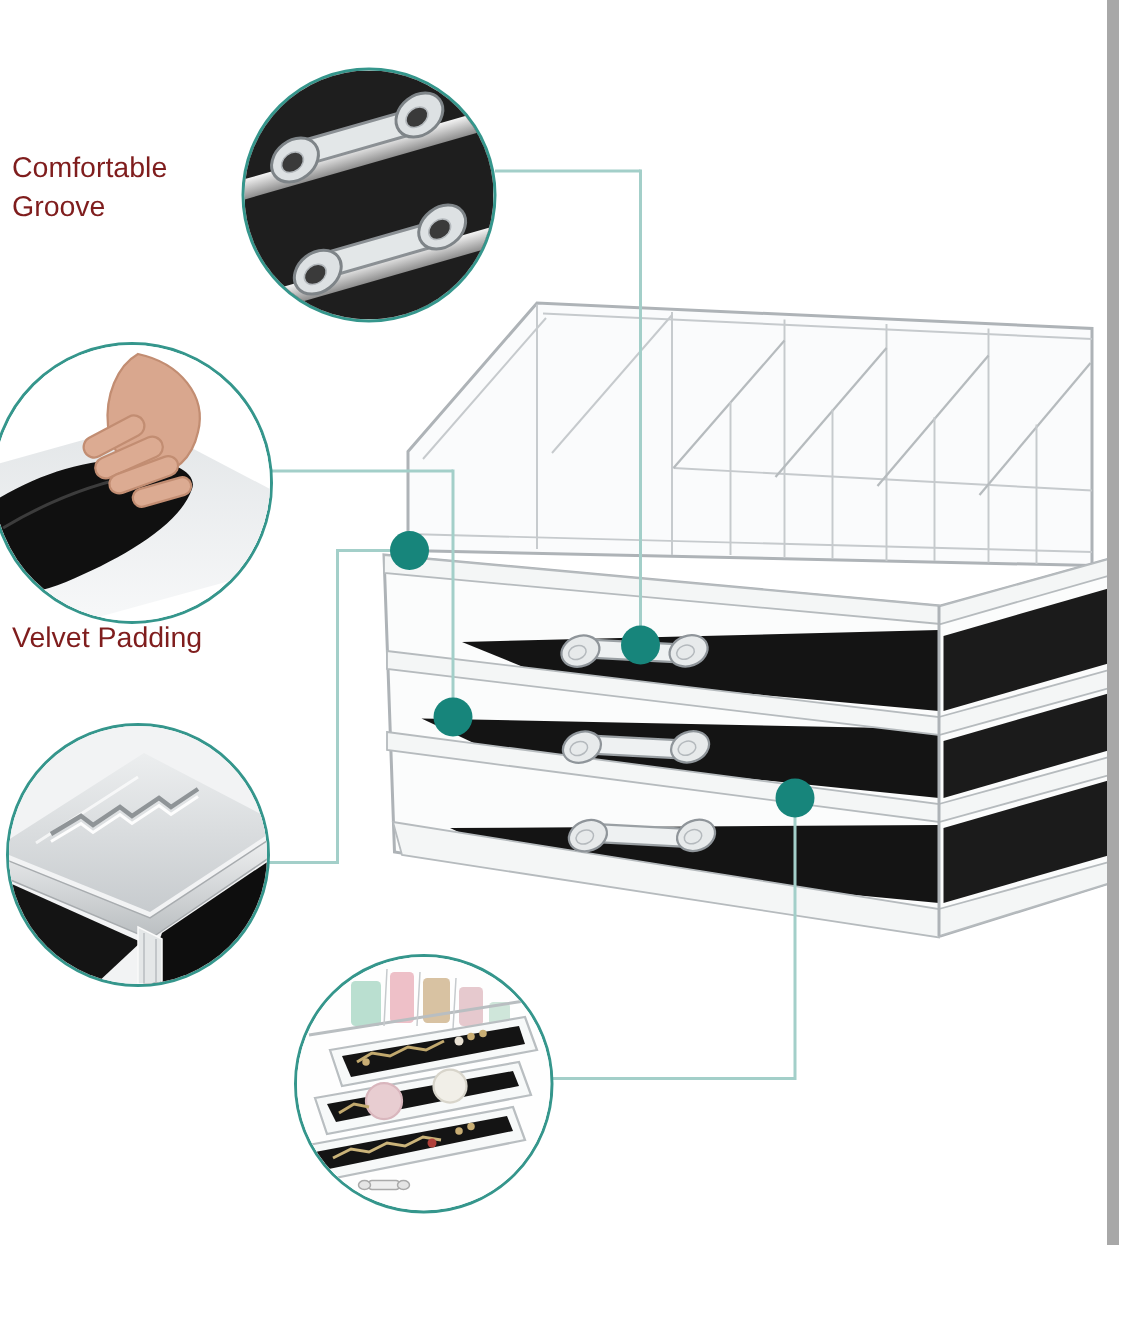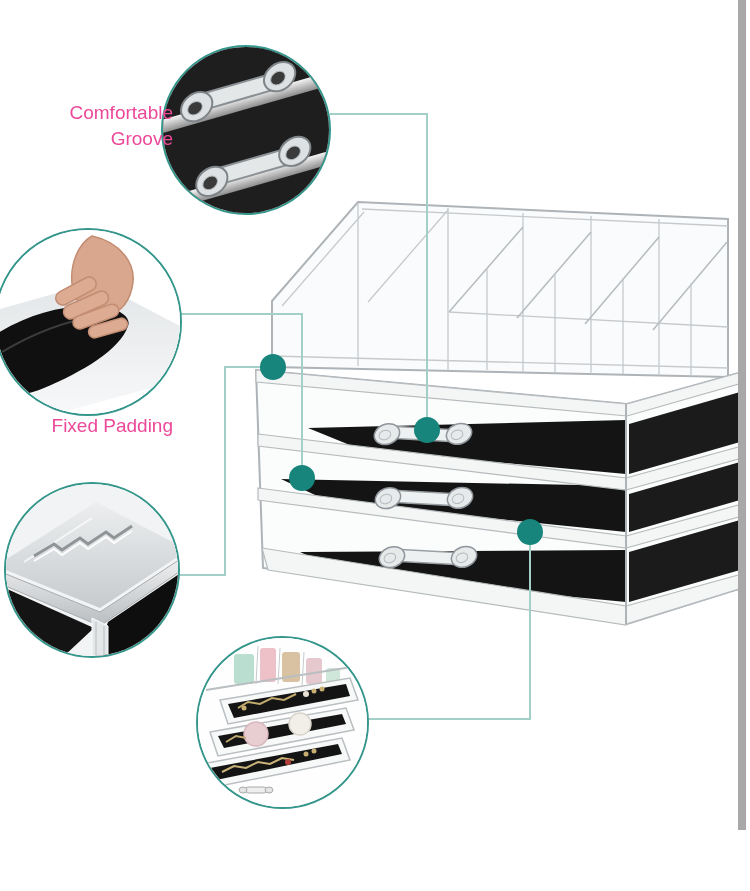--- a/index.html
+++ b/index.html
@@ -4,21 +4,21 @@
 <style>
   html,body{margin:0;padding:0;background:#ffffff;}
   .canvas{position:relative;width:750px;height:891px;background:#ffffff;overflow:hidden;
           font-family:"Liberation Sans",sans-serif;}
   .product-svg{position:absolute;left:0;top:0;width:750px;height:891px;}
   .lline{position:absolute;background:#a3cfc9;}
   .dot{position:absolute;width:26px;height:26px;border-radius:50%;background:#17857b;}
   .inset{position:absolute;border-radius:50%;border:2px solid #35968c;overflow:hidden;
          background:#ffffff;box-sizing:border-box;}
   .inset svg{display:block;}
-  .label{position:absolute;text-align:right;color:#ec4899;font-size:19px;line-height:26px;}
+  .label{position:absolute;text-align:left;color:#7f1d1d;font-size:19px;line-height:26px;}
   .gray-bar{position:absolute;background:#a8a8a8;}
   .ln{stroke:#c6cacd;stroke-width:1.3;fill:none;}
   .ln2{stroke:#b6bbbe;stroke-width:1.5;fill:none;}
   .edge{stroke:#aeb3b7;stroke-width:2;fill:none;}
   .band{fill:#f4f6f6;stroke:#b6bbbe;stroke-width:1.2;}
 </style>
 </head>
 <body>
 
 <div class="canvas">
@@ -230,20 +230,20 @@
         </g>
       </g>
     </svg>
   </div>
 
   <div class="label" style="left:8px;top:100px;width:165px">
     <div>Comfortable</div>
     <div>Groove</div>
   </div>
   <div class="label" style="left:8px;top:413px;width:165px">
-    <div>Fixed Padding</div>
+    <div>Velvet Padding</div>
   </div>
   <div class="label" style="left:15px;top:660px;width:165px">
   </div>
 
   <div class="gray-bar" style="left:738px;top:0px;width:8px;height:830px"></div>
 
 </div>
 
 </body></html>

